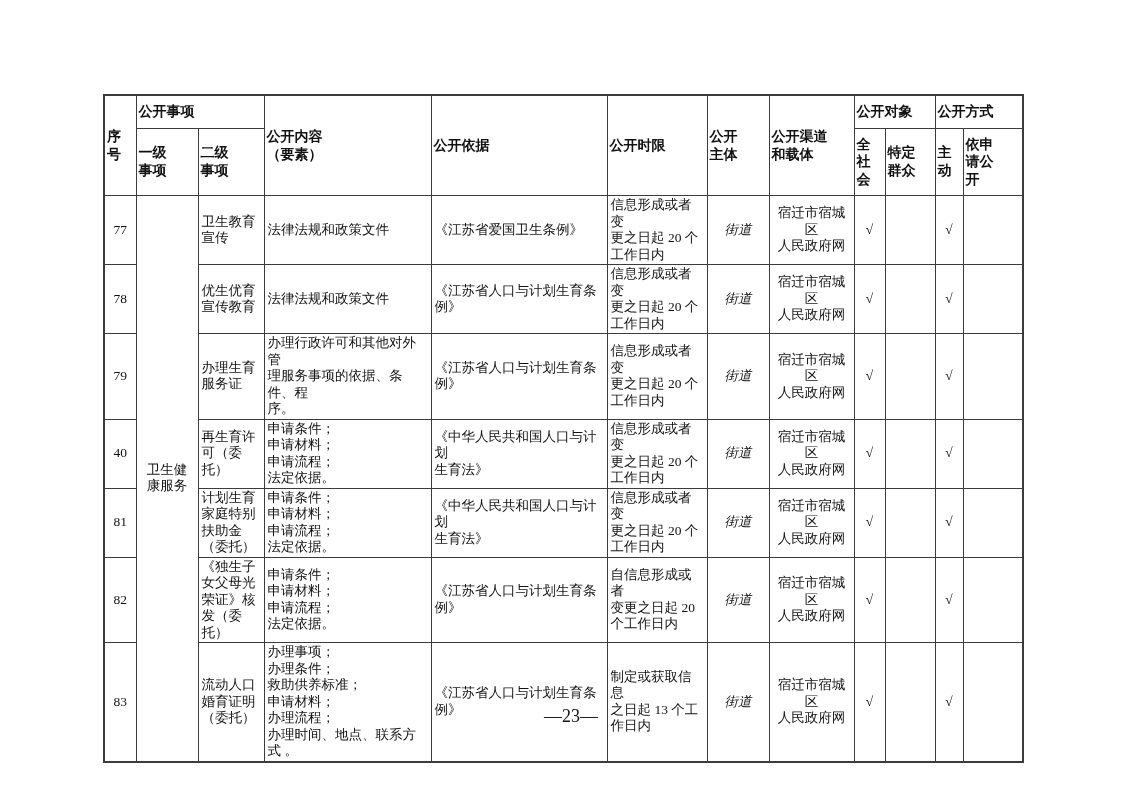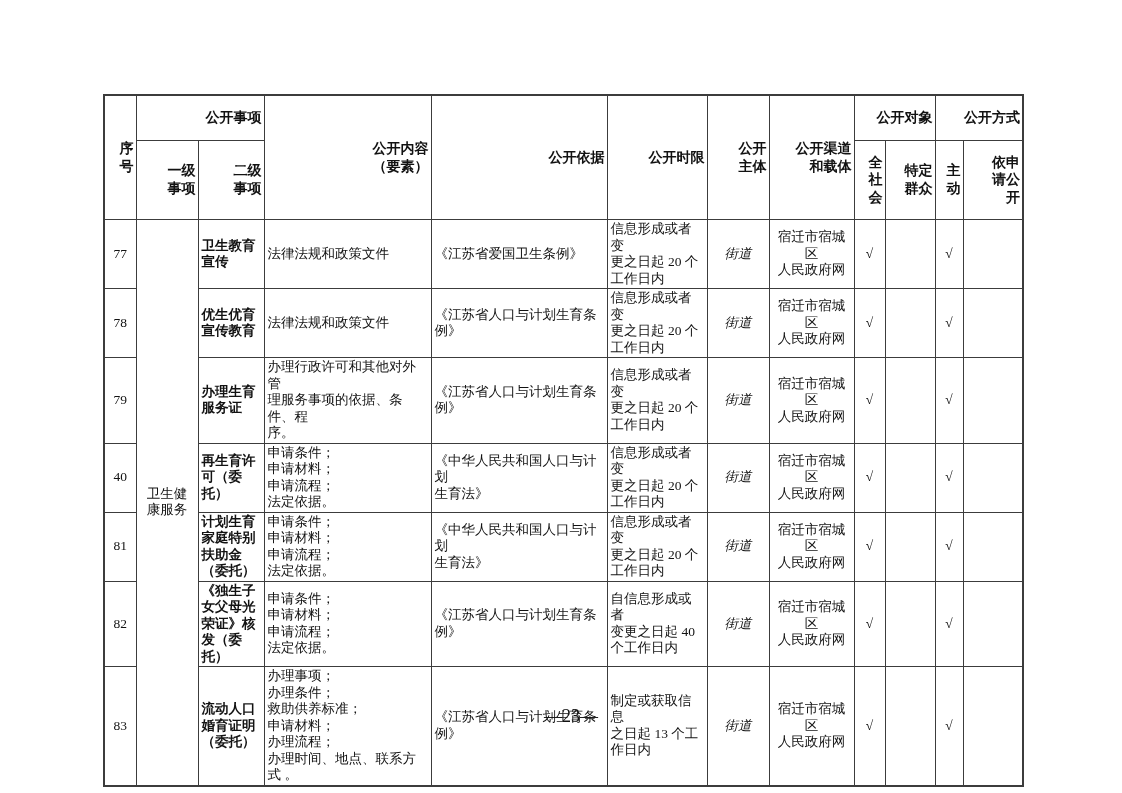--- a/index.html
+++ b/index.html
@@ -26,32 +26,32 @@
     vertical-align: middle;
     white-space: pre-line;
     overflow: hidden;
     color: #121212;
   }
   table.disclosure th {
     font-family: "Liberation Sans", "DejaVu Sans", sans-serif;
     font-weight: bold;
     font-size: 14px;
     line-height: 17.5px;
-    text-align: right;
-    padding: 13px 2px;
+    text-align: left;
+    padding: 7px 2px;
   }
   table.disclosure td {
     font-family: "Liberation Serif", "DejaVu Serif", serif;
     font-size: 13.5px;
     line-height: 16.5px;
     padding: 1px 3px;
   }
   td.c-no      { text-align: center; margin-left: 27px; }
   td.c-cat     { text-align: center; line-height: 17px; }
-  td.c-item    { text-align: left; padding: 1px 2px 1px 7px; font-weight: bold; }
+  td.c-item    { text-align: left; padding: 1px 2px 1px 7px; }
   td.c-content { text-align: left; padding: 1px 3px 1px 6px; }
   td.c-basis   { text-align: left; padding: 1px 3px 1px 7px; }
   td.c-time    { text-align: left; padding: 1px 2px 1px 6px; }
   td.c-subject { text-align: center; font-style: italic; }
   td.c-channel { text-align: center; line-height: 17px; }
   td.c-check   { text-align: center; font-size: 14px; }
   .pageno {
     position: absolute;
     top: 706px;
     left: 10px;
@@ -222,21 +222,21 @@
 女父母光
 荣证》核
 发（委托）</td>
         <td class="c-content">申请条件；
 申请材料；
 申请流程；
 法定依据。</td>
         <td class="c-basis">《江苏省人口与计划生育条
 例》</td>
         <td class="c-time">自信息形成或者
-变更之日起 40
+变更之日起 20
 个工作日内</td>
         <td class="c-subject">街道</td>
         <td class="c-channel">宿迁市宿城区
 人民政府网</td>
         <td class="c-check">√</td>
         <td class="c-check"></td>
         <td class="c-check">√</td>
         <td class="c-check"></td>
       </tr>
       <tr style="height:112px">

